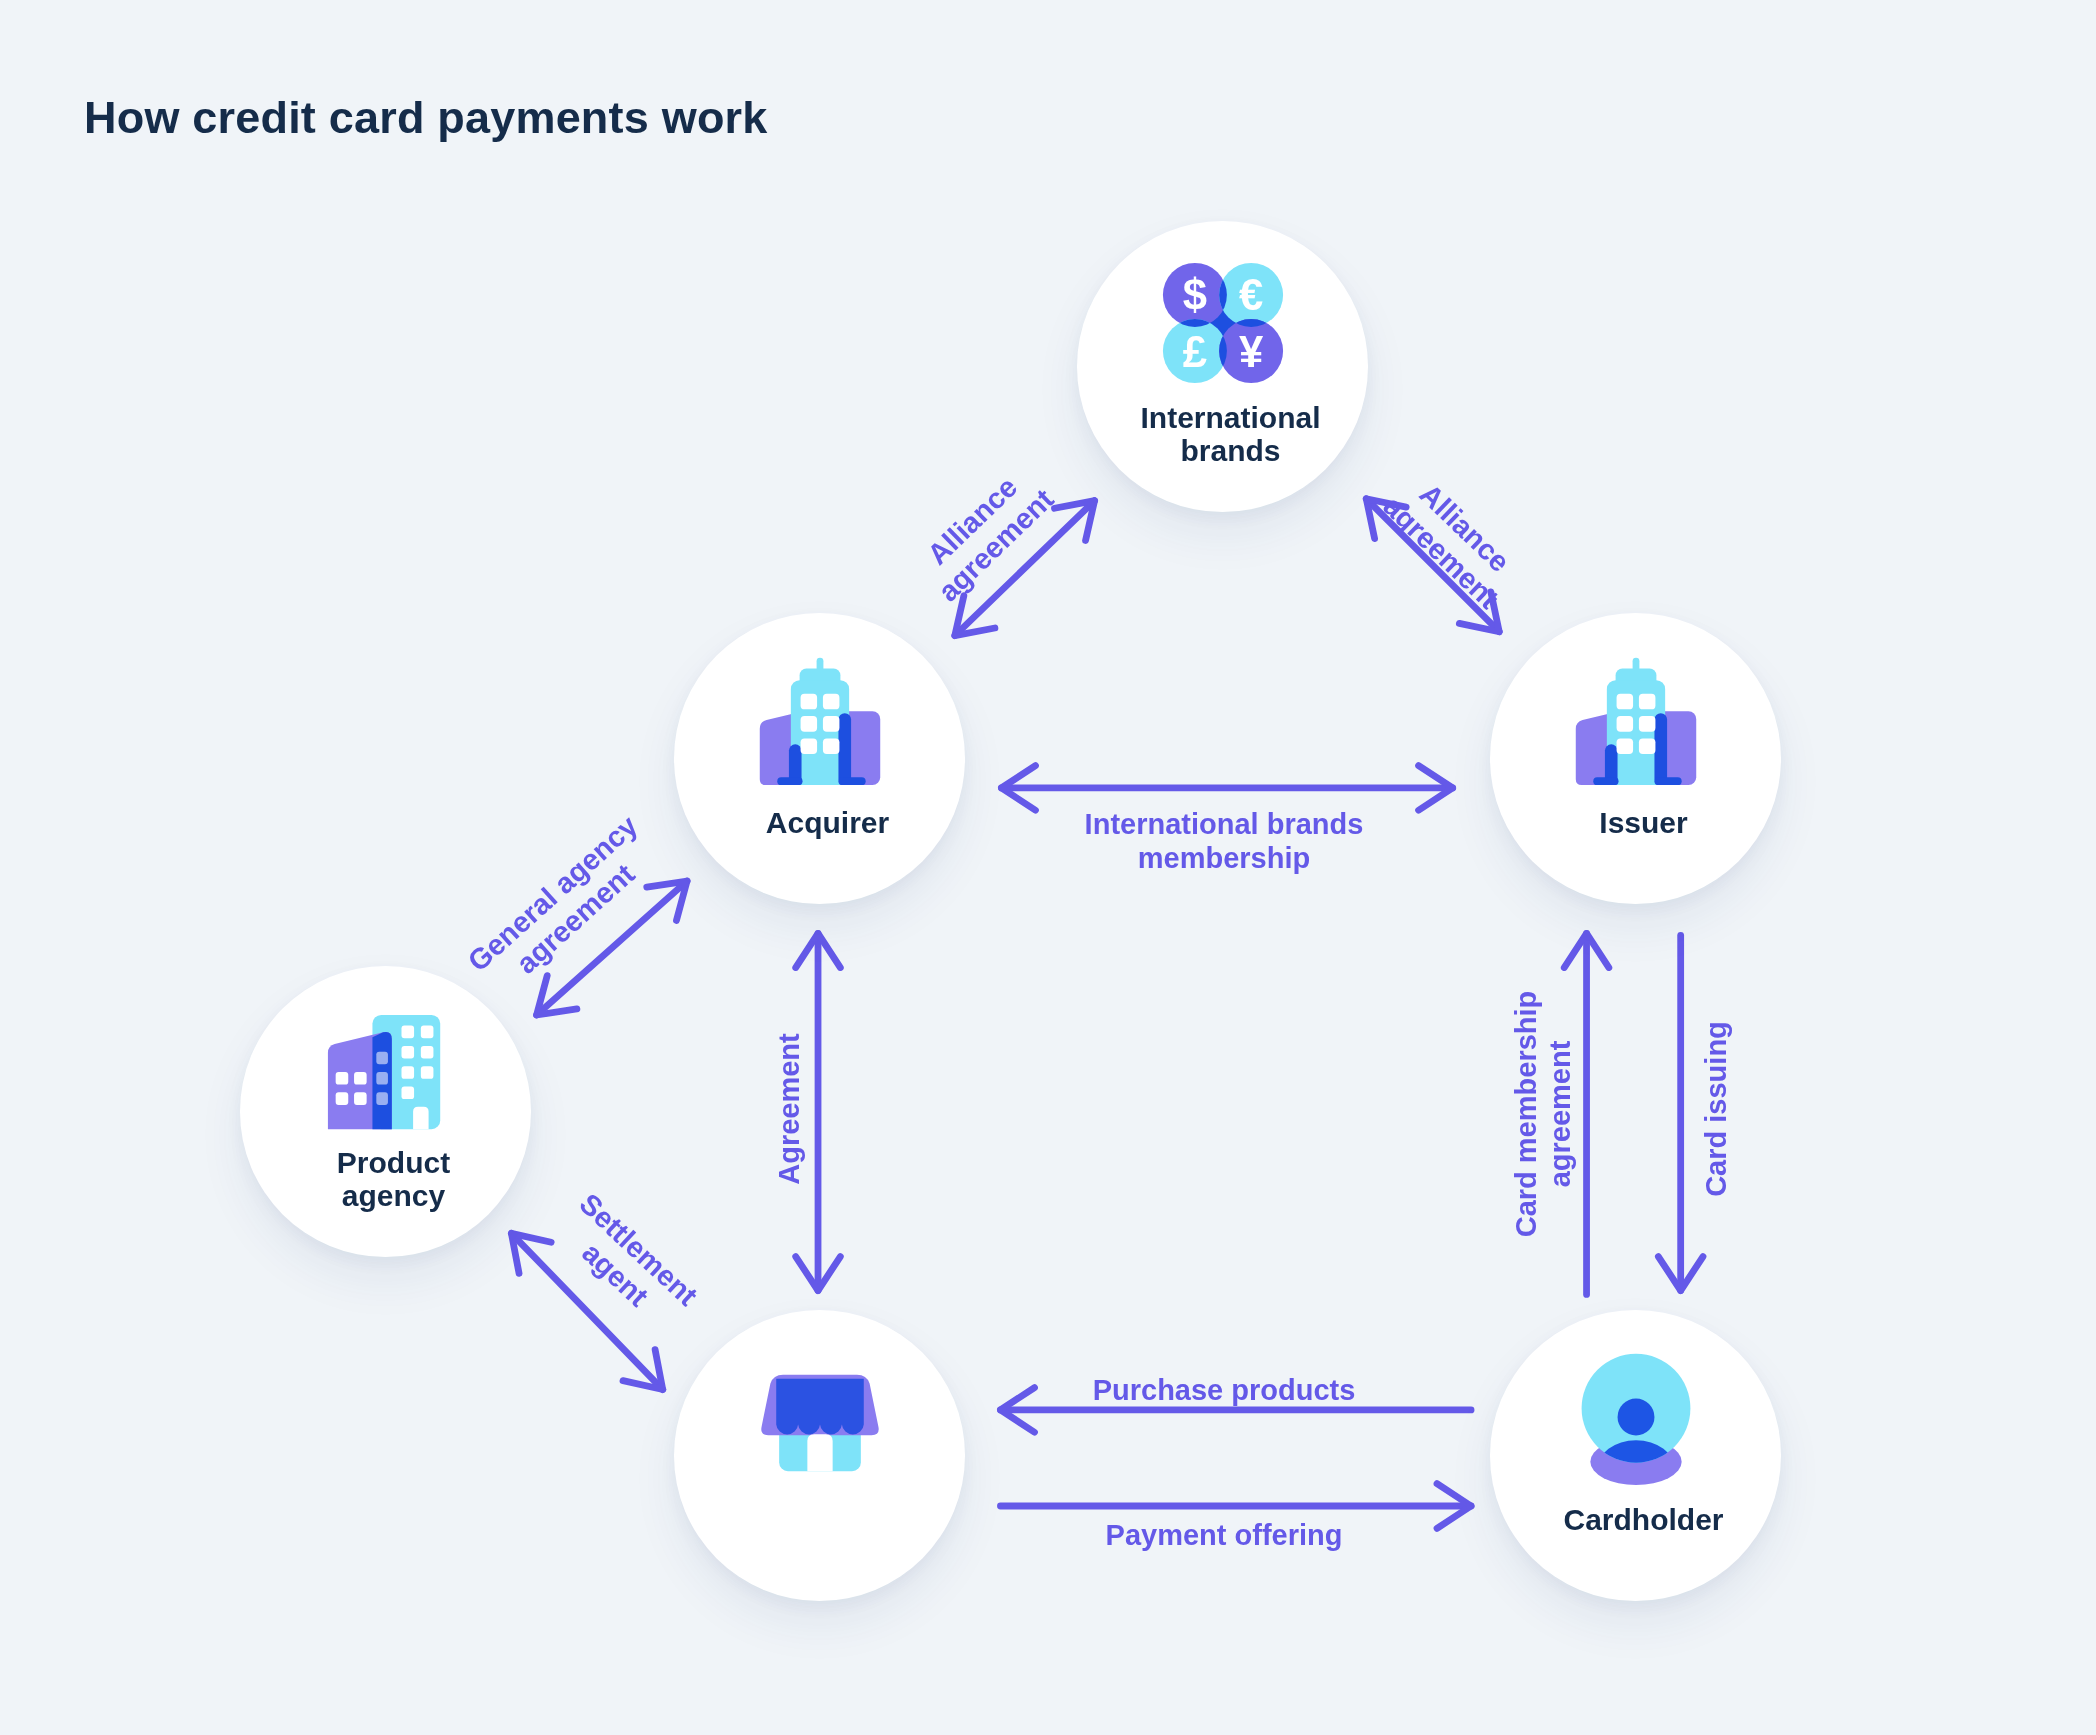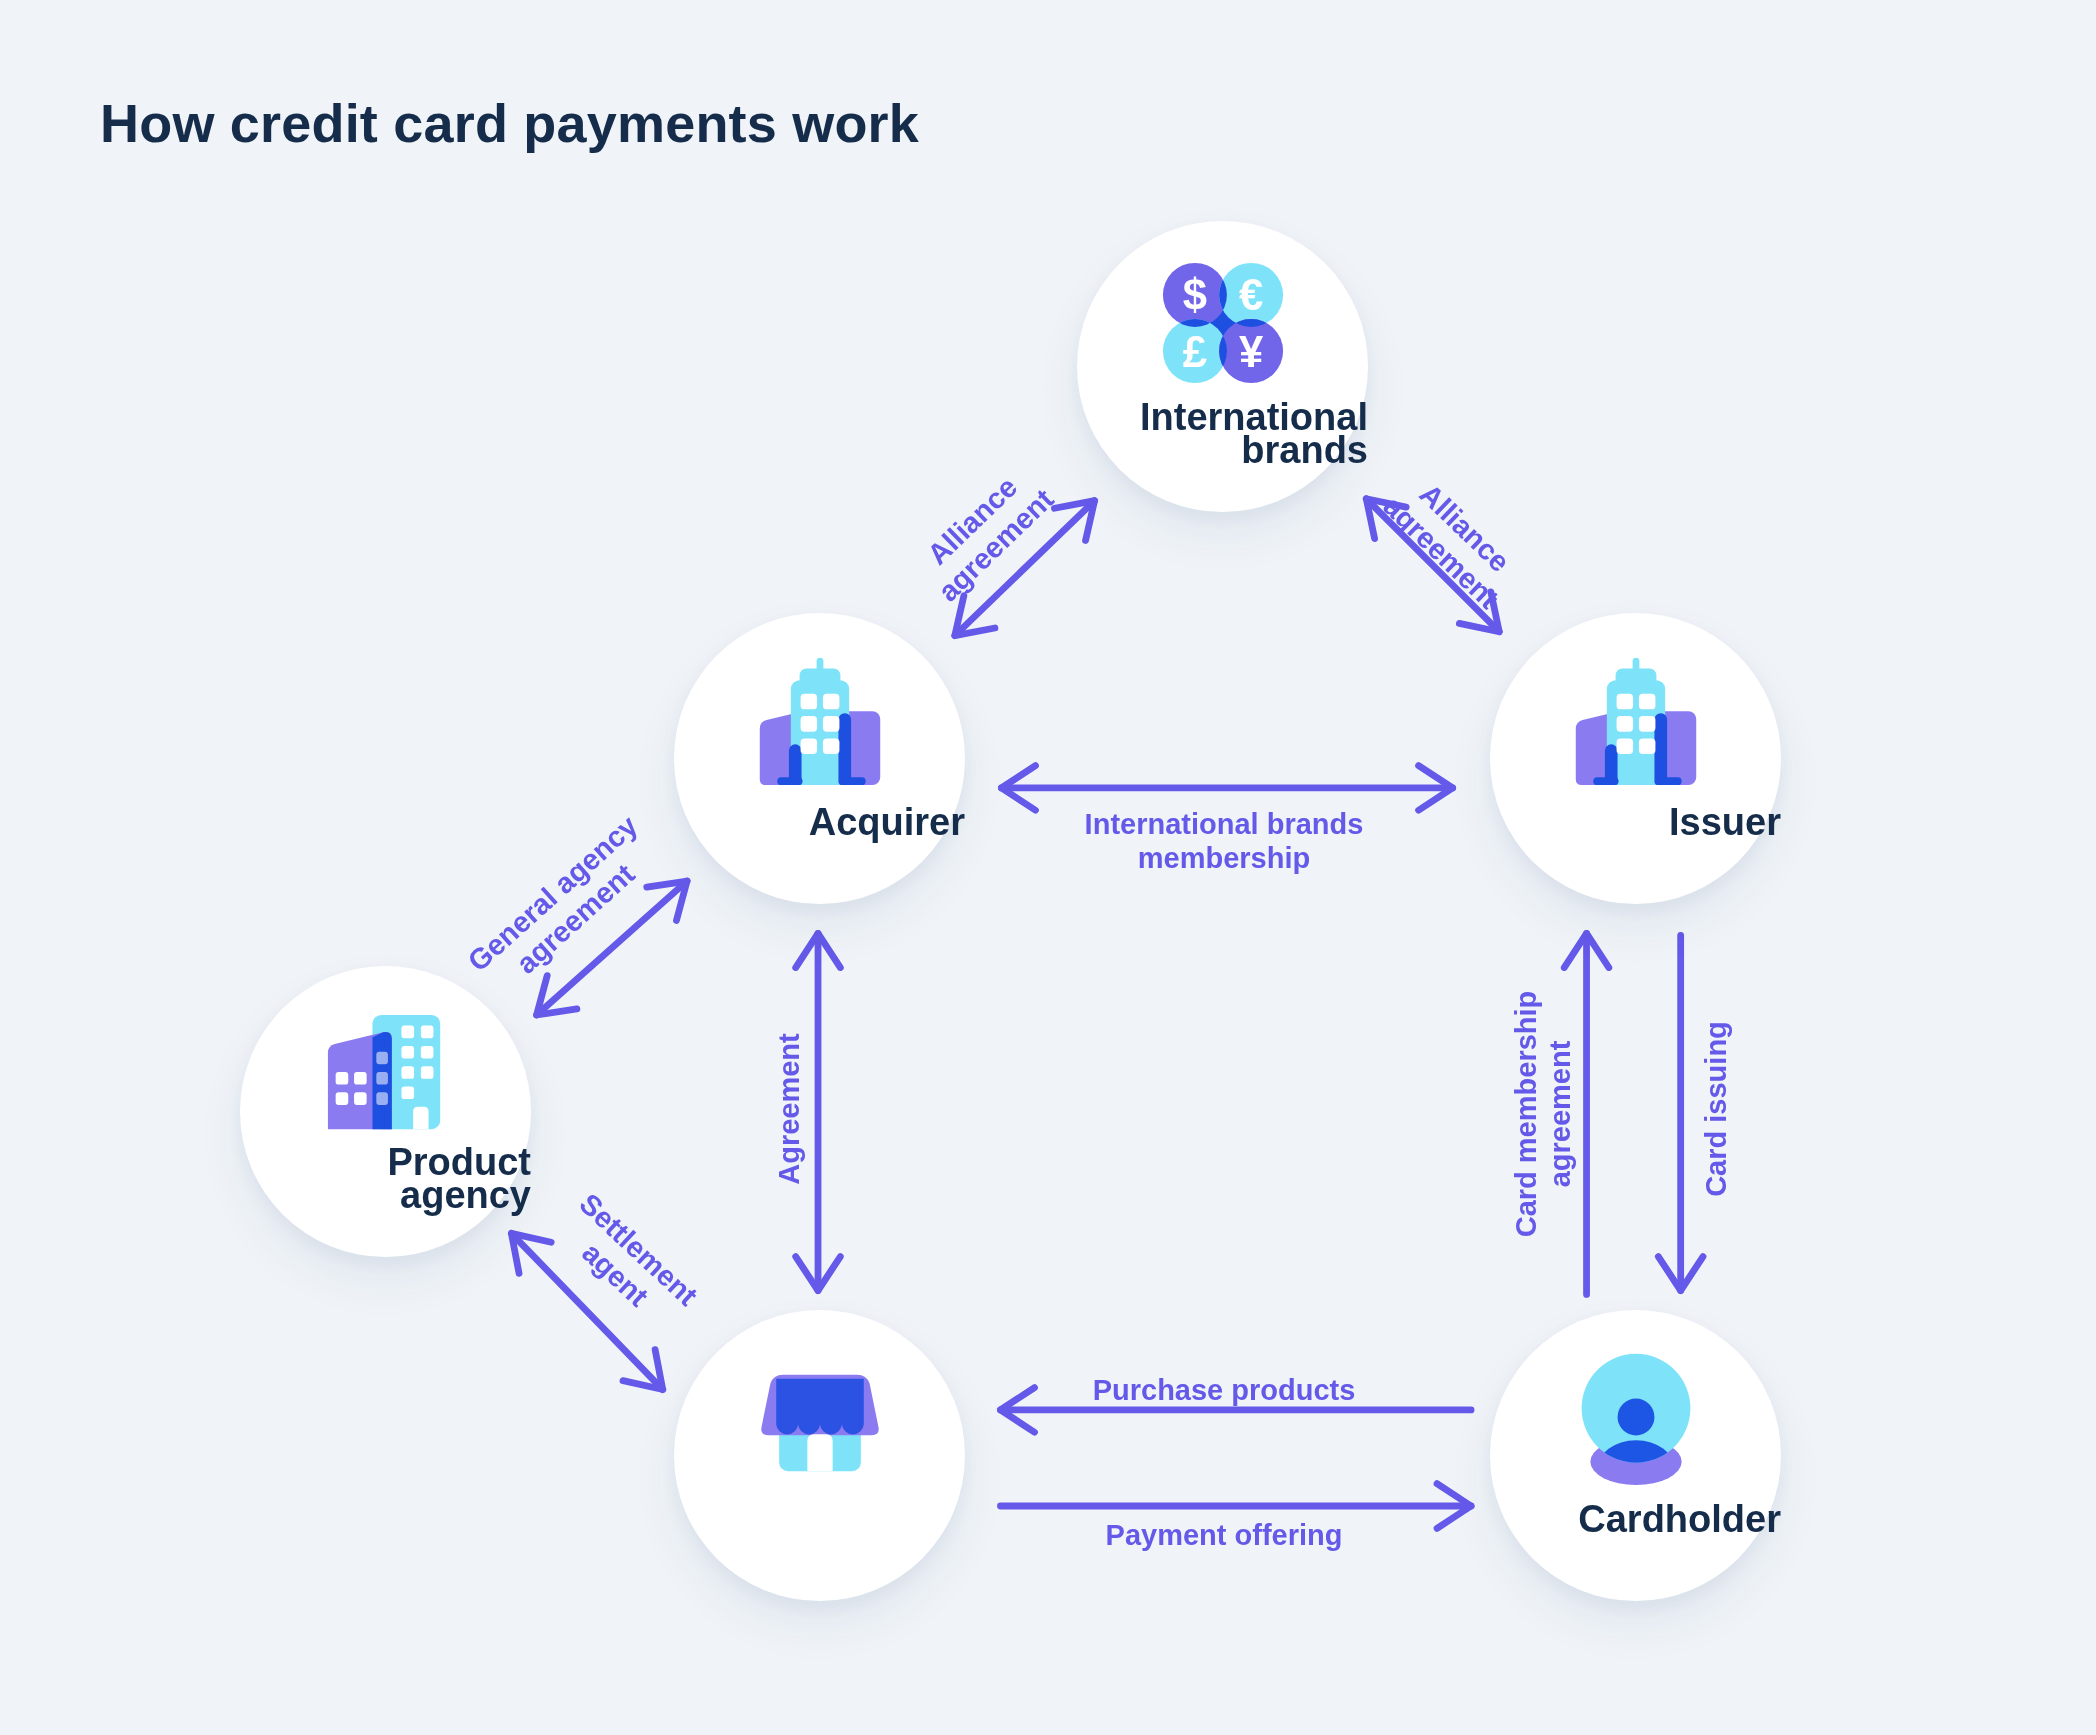--- a/index.html
+++ b/index.html
@@ -2,25 +2,25 @@
 <html><head>
 <meta charset="utf-8">
 <style>
   :root{
     --bg:#f0f4f8; --ink:#152c4a; --purple:#6459e8;
     --icon-cyan:#7ee3f9; --icon-purple:#8a7cf0; --icon-violet:#7165ea; --icon-royal:#1d4fe0;
   }
   *{margin:0;padding:0;box-sizing:border-box;}
   body{background:var(--bg);font-family:"Liberation Sans",sans-serif;}
   .stage{position:relative;width:2096px;height:1735px;background:var(--bg);overflow:hidden;}
-  .title{position:absolute;left:100px;top:92px;font-size:54px;font-weight:700;color:var(--ink);letter-spacing:0.2px;}
+  .title{position:absolute;left:84px;top:92px;font-size:45px;font-weight:700;color:var(--ink);letter-spacing:0.2px;}
   .node{position:absolute;width:291px;height:291px;border-radius:50%;background:#fff;
         box-shadow:0 23px 47px rgba(25,50,110,.07),0 5.8px 15.5px rgba(25,50,110,.05);}
   .node svg{position:absolute;}
-  .nlabel{position:absolute;left:16px;right:0;text-align:right;font-size:38px;font-weight:700;
+  .nlabel{position:absolute;left:16px;right:0;text-align:center;font-size:30px;font-weight:700;
           color:var(--ink);line-height:33px;}
   .nlabel.one{top:193px;} .nlabel.two{top:180px;}
   .arrows{position:absolute;left:0;top:0;pointer-events:none;}
   .arrows path{stroke:var(--purple);stroke-width:7;fill:none;stroke-linecap:round;stroke-linejoin:round;}
   .elabel{position:absolute;font-size:29px;font-weight:600;color:var(--purple);
           line-height:34px;text-align:center;white-space:nowrap;}
   .win{fill:#fff;} .win-dim{fill:rgba(255,255,255,.55);}
   .cursym{font-family:"Liberation Sans",sans-serif;font-size:45px;font-weight:700;fill:#fff;}
 </style>
 </head>

